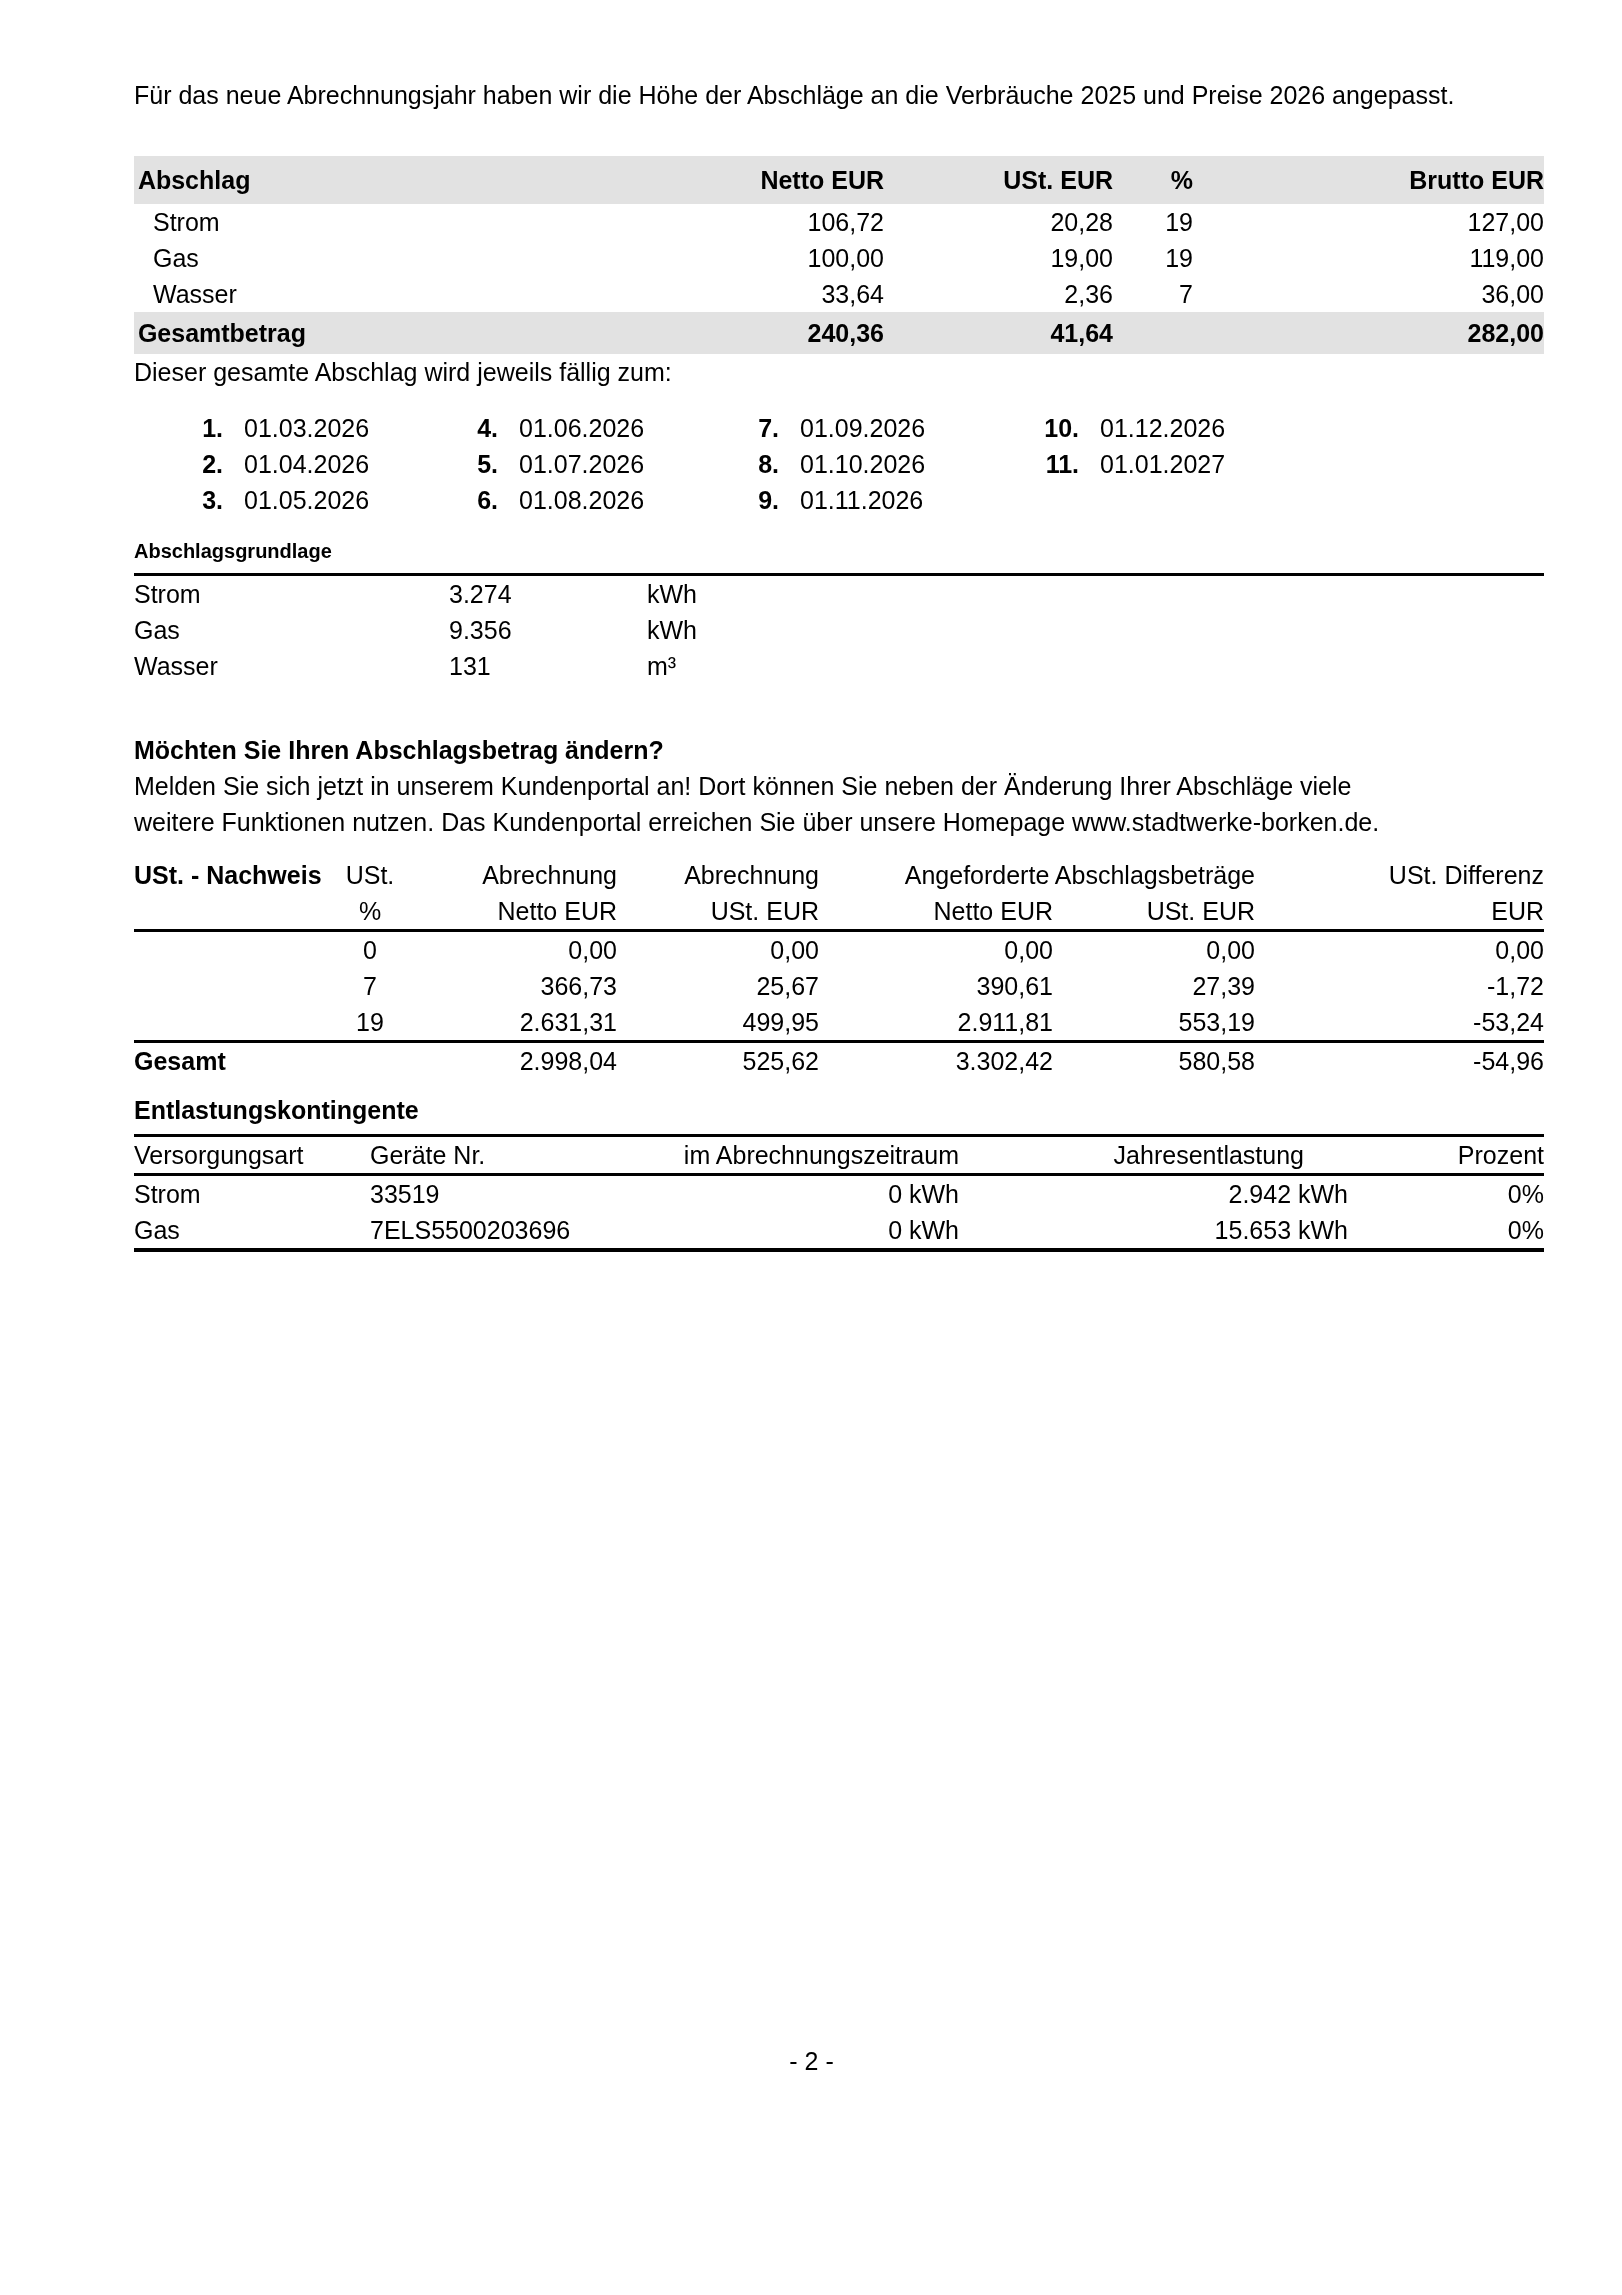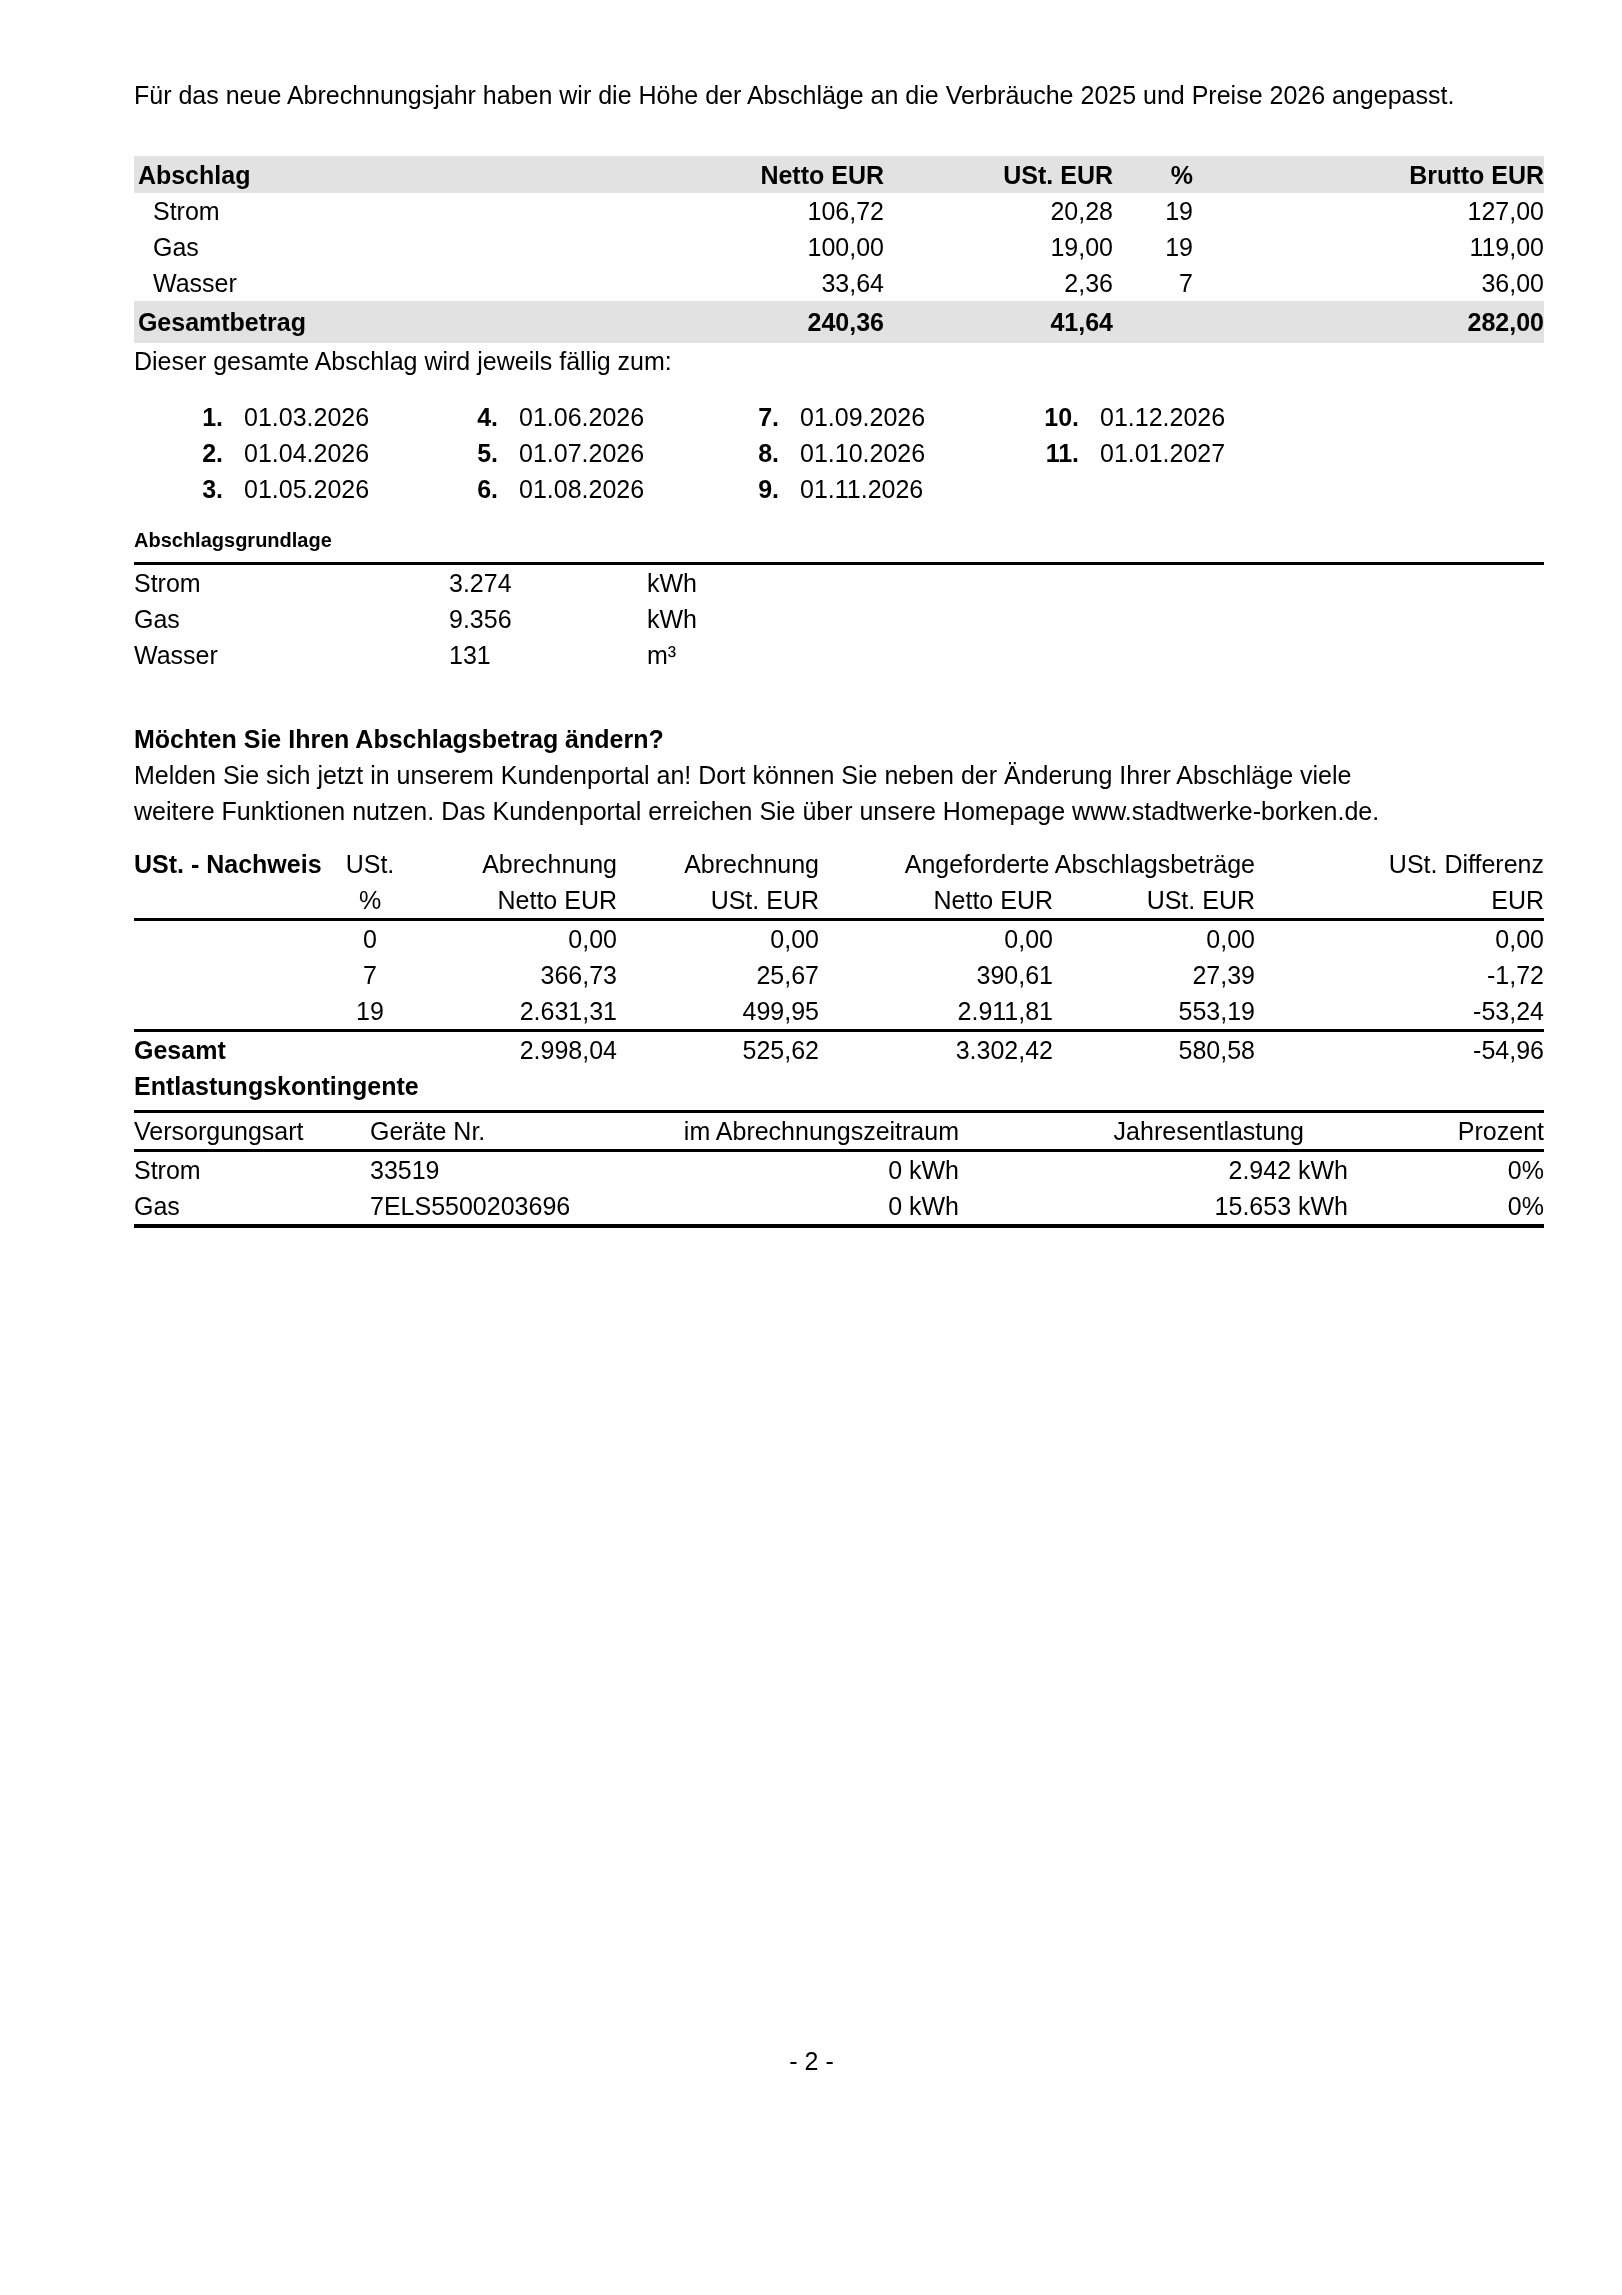--- a/index.html
+++ b/index.html
@@ -24,21 +24,21 @@
   .hi-row { display: flex; }
   .hi-label { width: 389px; }
   .hi-row:first-child .hi-label { font-weight: bold; }
 
   
   .intro { margin-top: 77px; }
 
   
   .abschlag { margin-top: 43px; }
   .at-row { display: flex; align-items: center; height: 36px; }
-  .at-head { height: 37px; background: var(--band); font-weight: bold; justify-content: flex-end; }
+  .at-head { height: 48px; background: var(--band); font-weight: bold; justify-content: flex-end; }
   .at-total { height: 42px; background: var(--band); font-weight: bold; }
   .at-c1 { flex: 0 0 393px; padding-left: 3.9px; }
   .at-row.at-body .at-c1 { padding-left: 19px; }
   .at-c2 { flex: 0 0 357px; text-align: right; }
   .at-c3 { flex: 0 0 229px; text-align: right; }
   .at-c4 { flex: 0 0 80px; text-align: right; }
   .at-c5 { flex: 1 1 auto; text-align: right; }
 
   
   .due-intro { margin-top: 0px; }
@@ -70,21 +70,21 @@
   .u1 { flex: 0 0 196px; }
   .u2 { flex: 0 0 80px; text-align: center; }
   .u3 { flex: 0 0 207px; text-align: right; }
   .u4 { flex: 0 0 202px; text-align: right; }
   .u5 { flex: 0 0 234px; text-align: right; }
   .u6 { flex: 0 0 202px; text-align: right; }
   .u56 { flex: 0 0 436px; text-align: right; }
   .u7 { flex: 1 1 auto; text-align: right; }
 
   
-  .ent-title { }
+  .ent-title { margin-top: 13px; }
   .rule-ent-top { margin-top: 5.2px; }
   .ent-row { display: flex; }
   .e1 { flex: 0 0 236px; }
   .e2 { flex: 0 0 288px; }
   .e3 { flex: 0 0 301px; text-align: right; }
   .e4 { flex: 0 0 389px; text-align: right; }
   .e4h { padding-right: 44px; }
   .e5 { flex: 1 1 auto; text-align: right; }
 
   

